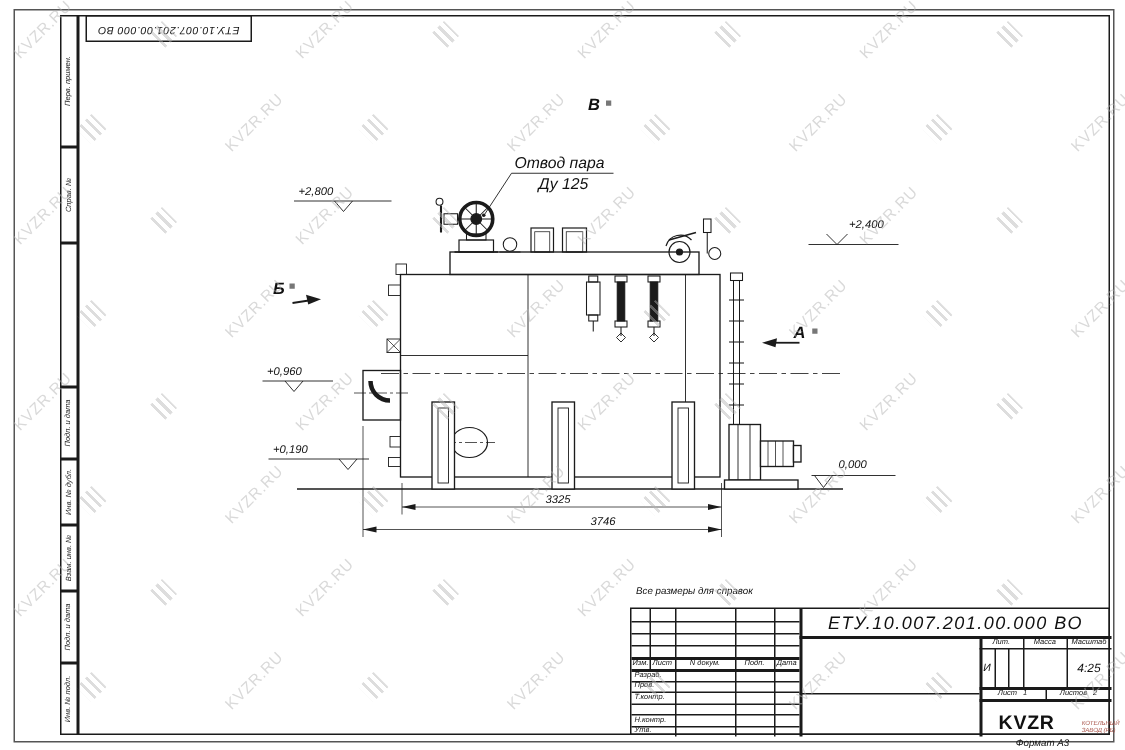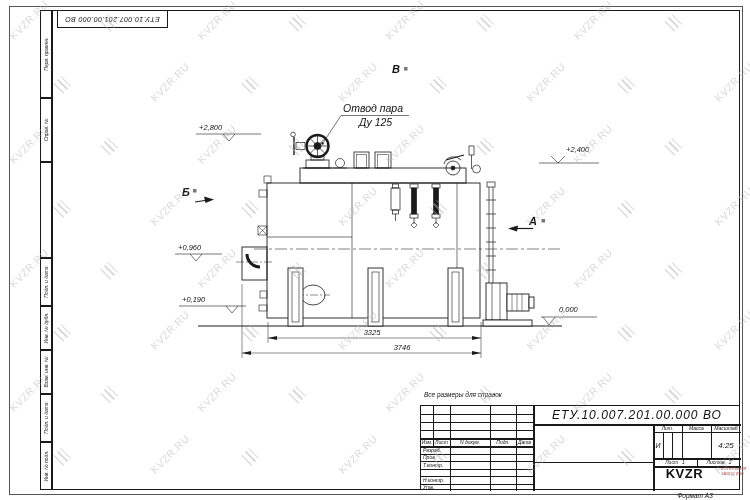--- a/index.html
+++ b/index.html
@@ -26,21 +26,21 @@
   #tb .cell{position:absolute;box-sizing:border-box}
   .vline,.hline{position:absolute;background:#1a1a1a}
   .vline{width:1px}.hline{height:1px}
   .vline.th{width:1.6px}.hline.th{height:1.6px}
   .tbl{font-size:5px;font-style:italic;display:flex;align-items:center;justify-content:center;white-space:nowrap}
   .tbl.left{justify-content:flex-start;padding-left:2px}
   #tb-doc{left:112px;top:0;width:208px;height:18px;display:flex;align-items:center;justify-content:center;
           font-size:12px;font-style:italic;letter-spacing:1px;white-space:nowrap}
   #tb-name{left:112px;top:18px;width:120px;height:38px;display:flex;flex-direction:column;align-items:center;
            justify-content:center;font-size:8px;font-style:italic;text-align:center;line-height:11px}
-  #brand{left:232px;top:60px;width:88px;height:23px;display:flex;align-items:flex-start;justify-content:center;gap:18px}
+  #brand{left:232px;top:60px;width:88px;height:23px;display:flex;align-items:flex-end;justify-content:center;gap:18px}
   #brand .kvzr{font-weight:bold;font-size:13px;letter-spacing:.5px;font-family:"Liberation Sans",sans-serif}
   #brand .sub{font-size:4px;color:#a85248;line-height:5px;font-style:italic}
 
   #note{left:424px;top:391px;width:130px;font-size:6.5px;font-style:italic}
   #format{left:630px;top:492px;width:130px;text-align:center;font-size:6.5px;font-style:italic}
 
   
   #wm{position:absolute;left:0;top:0;width:750px;height:500px;z-index:9;pointer-events:none}
   .wm-text{position:absolute;font-size:10.5px;transform:rotate(-45deg);letter-spacing:.5px;opacity:.5;white-space:nowrap}
   .wm-logo{position:absolute;width:20px;height:20px;opacity:.45;

